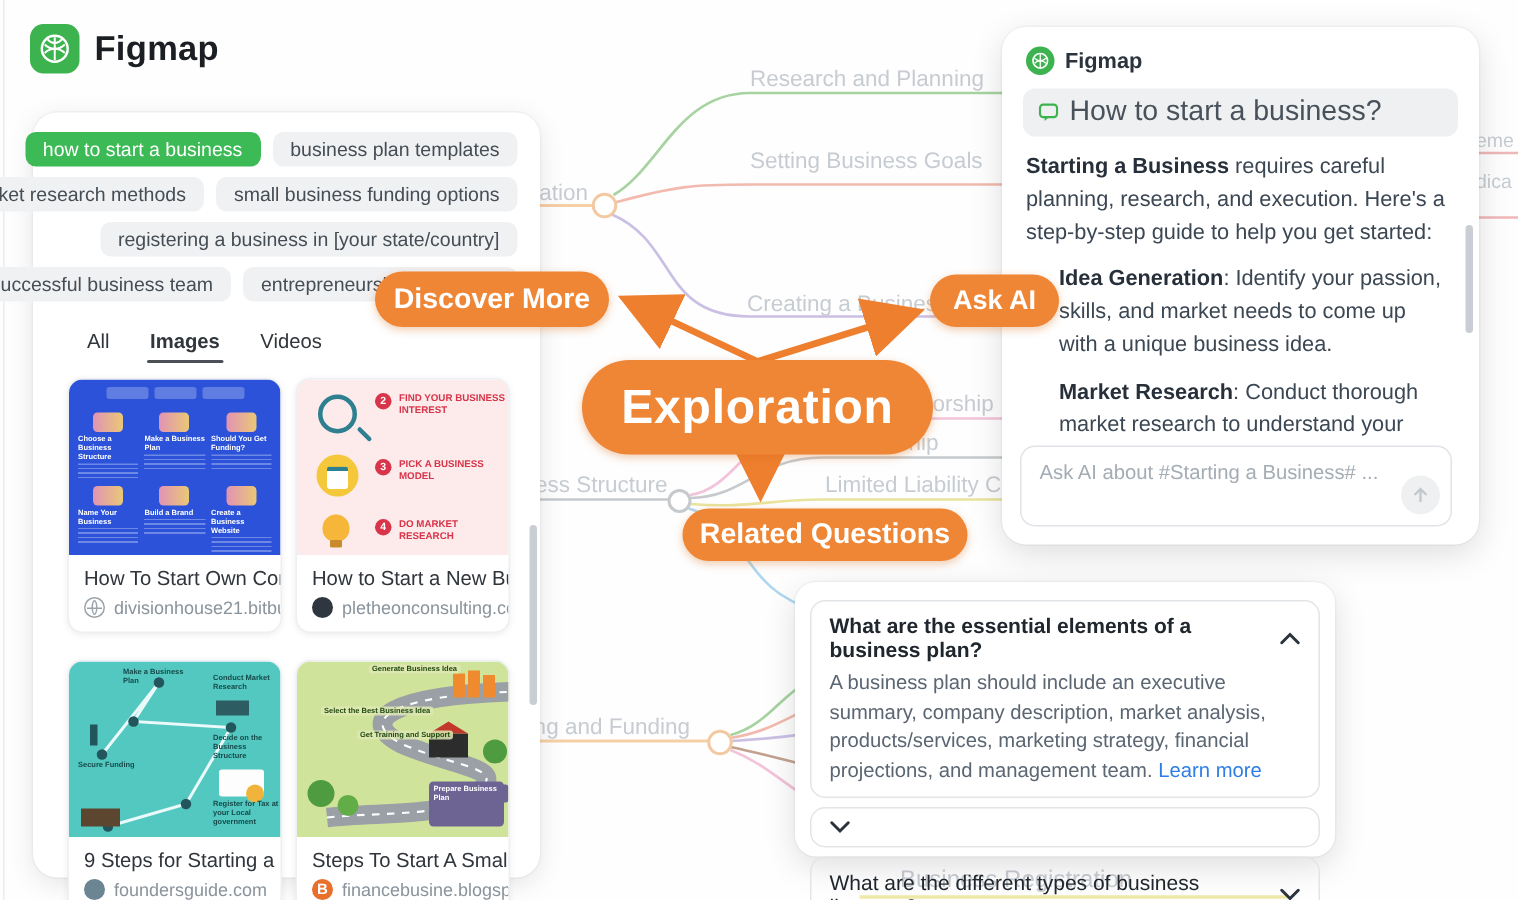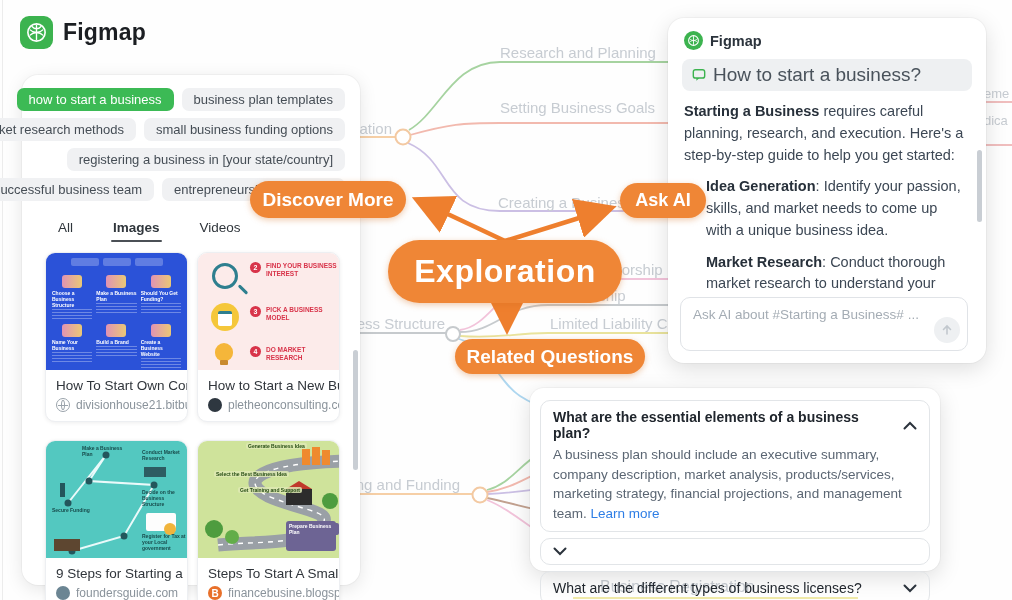--- a/index.html
+++ b/index.html
@@ -17,21 +17,21 @@
   .logo-sq { width:33px; height:33px; border-radius:9px; background:#3cb34f; display:flex; align-items:center; justify-content:center; }
   #brand-name { font-size:23px; font-weight:bold; color:#1b1e22; letter-spacing:.2px; }
 
   
   #left-panel { position:absolute; left:22px; top:75px; width:338px; height:510px; background:#fff;
     border-radius:16px; box-shadow:0 4px 18px rgba(0,0,0,.10), 0 0 0 1px rgba(0,0,0,.03); z-index:20; }
   .chip-rows { padding:13px 15px 4px 15px; }
   .chip-row { display:flex; justify-content:flex-end; gap:8px; margin-bottom:7px; }
   .chip { background:#f0f1f3; color:#454d55; font-size:13px; padding:4px 12px; border-radius:7px; white-space:nowrap; }
   .chip.active { background:#3cba55; color:#fff; }
-  .tabs { display:flex; gap:40px; padding:8px 0 0 36px;align-items:center; }
+  .tabs { display:flex; gap:27px; padding:8px 0 0 36px;align-items:center; }
   .tab { font-size:13.5px; color:#30363c; padding-bottom:7px; position:relative; }
   .tab.active { font-weight:bold; }
   .tab.active::after { content:""; position:absolute; left:-2px; right:-2px; bottom:0; height:2.5px; background:#4b5056; border-radius:2px; }
   .cards { display:grid; grid-template-columns:143px 143px; gap:18px 9px; padding:10px 0 0 23px; }
   .card { width:143px; background:#fff; border:1px solid #edeff2; border-radius:10px;
           box-shadow:0 1px 4px rgba(0,0,0,.07); overflow:hidden; }
   .thumb { width:100%; height:117px; position:relative; overflow:hidden; }
   .card-title { font-size:13.5px; color:#30353b; padding:8px 10px 3px; white-space:nowrap; overflow:hidden; }
   .card-src { display:flex; align-items:center; gap:6px; padding:2px 10px 9px; font-size:12px; color:#8a939b; white-space:nowrap; overflow:hidden; }
   .fav { width:14px; height:14px; border-radius:50%; flex:0 0 14px; display:flex; align-items:center; justify-content:center; }
@@ -99,21 +99,21 @@
   .ai-item { margin:10px 0 0 22px; }
   .ai-input { position:absolute; left:12px; right:18px; bottom:12px; height:54px; border:1px solid #e0e3e7; border-radius:10px;
               background:#fff; }
   .ai-input input { position:absolute; left:12px; top:9px; right:40px; border:0; outline:none; font-size:13.5px; color:#49525b;
                     font-family:"Liberation Sans",sans-serif; background:transparent; width:230px; }
   .ai-input input::placeholder { color:#a4acb4; }
   .send-btn { position:absolute; right:7px; bottom:7px; width:26px; height:26px; border-radius:50%; background:#eef0f2;
               display:flex; align-items:center; justify-content:center; color:#c2c8ce; font-size:14px; }
 
   
-  #related-panel { position:absolute; left:530px; top:388px; width:410px; height:183px; background:#fff;
+  #related-panel { position:absolute; left:530px; top:388px; width:360px; height:183px; background:#fff;
     border-radius:14px; box-shadow:0 6px 22px rgba(0,0,0,.13), 0 0 0 1px rgba(0,0,0,.03); z-index:25; padding:6px 10px; }
   .qa-item { border:1px solid #e2e5e8; border-radius:10px; margin:6px 0; padding:8px 12px; }
   .qa-head { display:flex; align-items:center; justify-content:space-between; gap:10px; }
   .qa-q { font-size:14px; font-weight:bold; color:#20262d; }
   .qa-body { font-size:13.5px; color:#5b6673; line-height:1.45; margin-top:4px; }
   .qa-link { color:#2e7ee5; text-decoration:none;text-align:right; }
   .chev { flex:0 0 14px; }
 </style>
 </head>
 <body>

